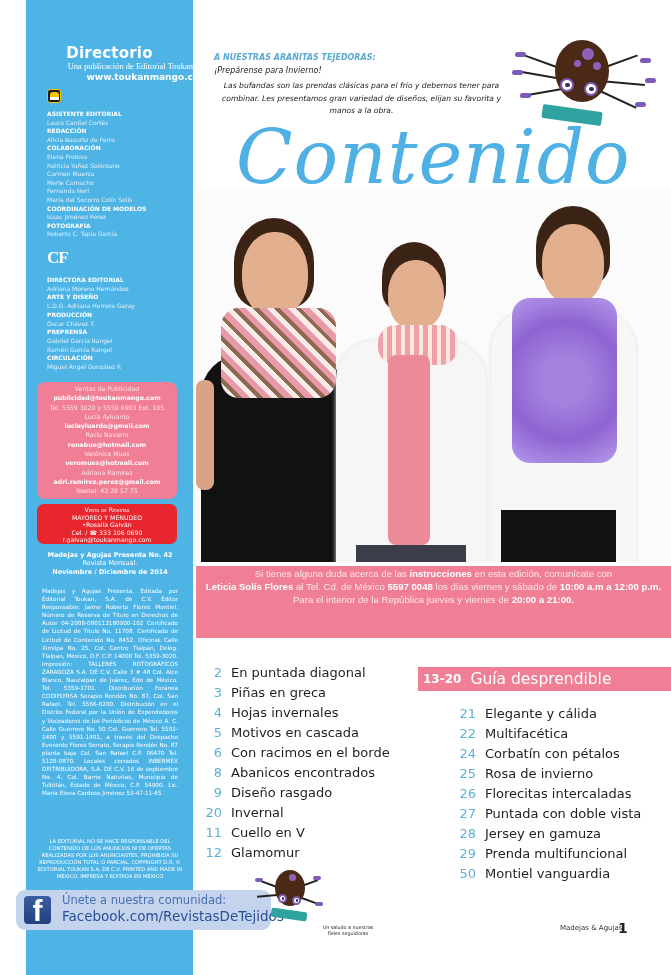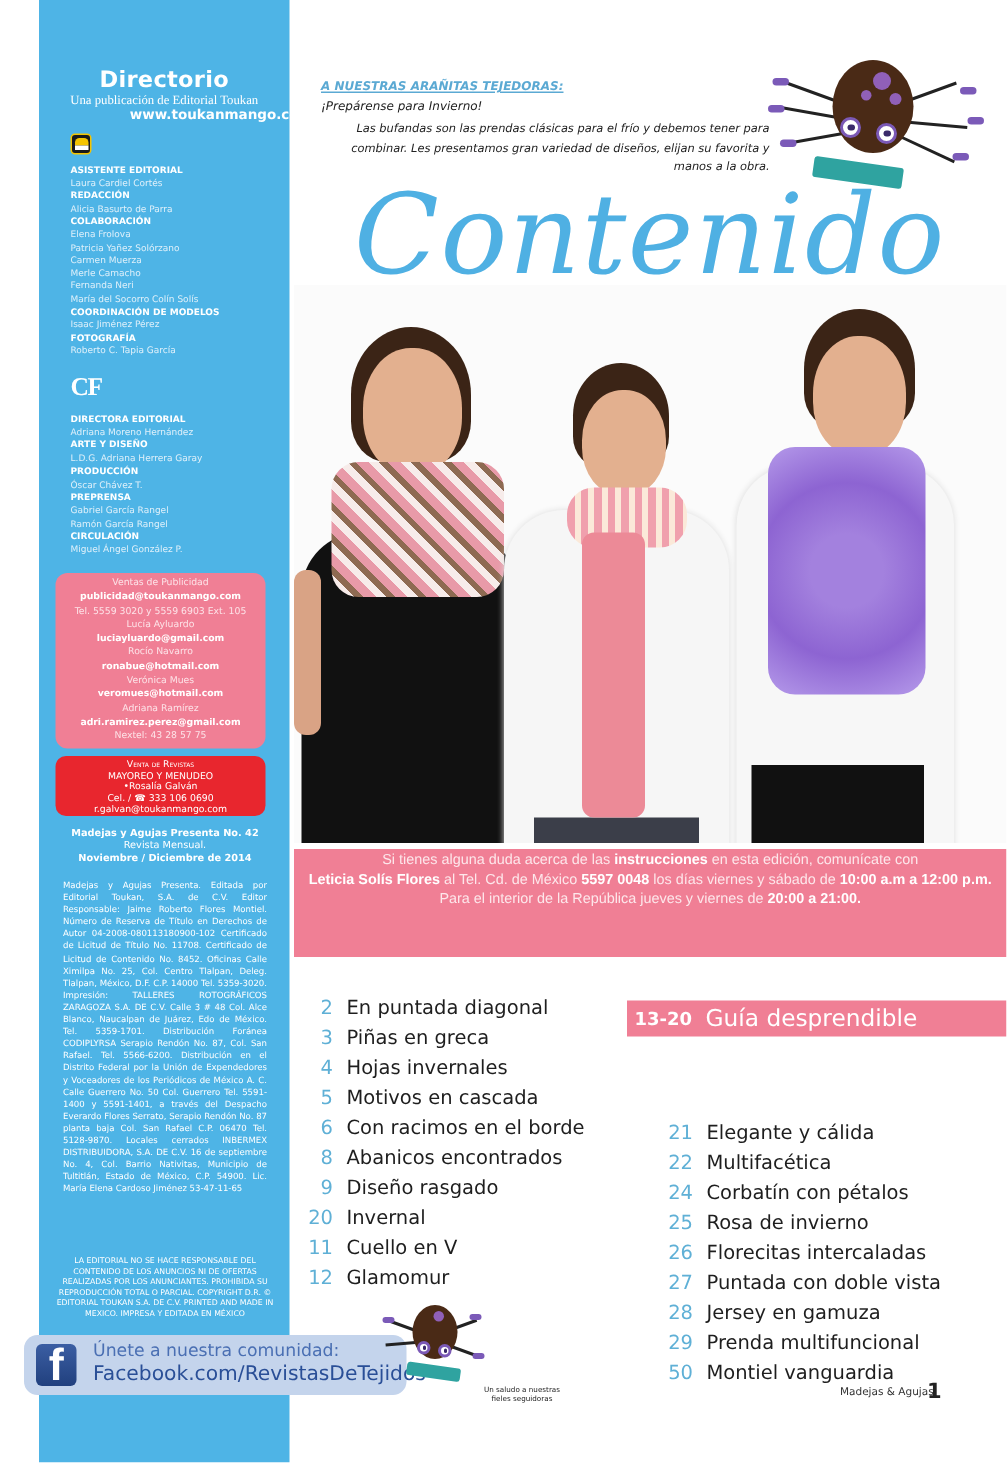--- a/index.html
+++ b/index.html
@@ -2,21 +2,21 @@
 <html><head>
 <meta charset="utf-8">
 <style>
   * { margin:0; padding:0; box-sizing:border-box; }
   html, body { width:671px; height:975px; background:#ffffff; overflow:hidden; }
   body { position:relative; font-family:"DejaVu Sans", sans-serif; color:#222; }
 
   
   .sidebar { position:absolute; left:26px; top:0; width:167px; height:975px; background:#4eb4e6; color:#fff; }
   .dir-title { position:absolute; top:44px; left:0; width:167px; text-align:center; font-size:15px; font-weight:bold; font-family:"DejaVu Sans", sans-serif; letter-spacing:0.2px; }
-  .dir-sub { position:absolute; top:61px; left:0; width:167px; text-align:center; font-size:8.5px; font-family:"Liberation Serif", serif; }
+  .dir-sub { position:absolute; top:61px; left:0; width:167px; text-align:right; font-size:8.5px; font-family:"Liberation Serif", serif; }
   .dir-url { position:absolute; top:72px; left:0; width:167px; text-align:center; font-size:9px; font-weight:bold;margin-left:38px; }
   .logo-toukan { position:absolute; top:89px; left:21px; width:14px; height:14px; background:#1a1a1a; border:1px solid #f4c400; border-radius:3px; overflow:hidden; }
   .logo-toukan::before { content:""; position:absolute; left:2px; top:2px; width:9px; height:5px; background:#f4c400; border-radius:3px 3px 0 0; }
   .logo-toukan::after { content:""; position:absolute; left:2px; bottom:2px; width:9px; height:3px; background:#fff; }
   .staff { position:absolute; top:110px; left:21px; width:140px; font-size:6px; line-height:8.6px; }
   .staff .role { font-weight:bold; color:#fff; }
   .staff .name { color:#dff0fa; }
   .cf-logo { position:absolute; top:248px; left:21px; font-size:17px; font-weight:bold; letter-spacing:-1px; color:#fff; font-family:Liberation Serif, serif; }
   .cf-logo small { display:block; font-size:3px; letter-spacing:0; font-weight:normal; color:#dff0fa; margin-top:-2px; }
   .staff2 { position:absolute; top:276px; left:21px; width:140px; font-size:6px; line-height:8.7px; }
@@ -34,23 +34,23 @@
   .issue .b { font-weight:bold; }
   .legal { position:absolute; top:587px; left:16px; width:136px; font-size:5.7px; line-height:8.1px; text-align:justify; }
   .disclaimer { position:absolute; top:838px; left:8px; width:152px; text-align:center; font-size:5.2px; line-height:7.1px; text-transform:uppercase; }
 
   .fb-bar { position:absolute; top:890px; left:16px; width:255px; height:40px; background:#c4d4ec; border-radius:9px; }
   .fb-icon { position:absolute; top:896px; left:24px; width:27px; height:28px; background:linear-gradient(#3b5ea3,#21407e); border-radius:4px; color:#fff; font-family:"Liberation Sans", sans-serif; font-size:30px; font-weight:bold; line-height:30px; text-align:center; overflow:hidden; }
   .fb-line1 { position:absolute; top:893px; left:62px; font-size:11.5px; color:#4a6fb3; font-family:"DejaVu Sans", sans-serif; }
   .fb-line2 { position:absolute; top:908px; left:62px; font-size:13.5px; color:#2a4f97; font-family:"DejaVu Sans", sans-serif; }
 
   
-  .intro-head { position:absolute; top:53px; left:214px; font-size:8px; font-weight:bold; font-style:italic; color:#5ba9d3;text-decoration:underline; }
+  .intro-head { position:absolute; top:53px; left:214px; font-size:8px; font-weight:bold; font-style:italic; color:#5ba9d3; }
   .intro-sub { position:absolute; top:66px; left:214px; font-size:8px; font-style:italic; color:#222; }
-  .intro-body { position:absolute; top:80px; left:210px; width:303px; font-size:7.6px; font-style:italic; line-height:12.7px; text-align:right; color:#222; }
+  .intro-body { position:absolute; top:80px; left:210px; width:303px; font-size:7.6px; font-style:italic; line-height:12.7px; text-align:center; color:#222; }
 
   
   .spider { position:absolute; }
   .spider .body { position:absolute; border-radius:50%; background:#4a2a16; }
   .spider .dot { position:absolute; border-radius:50%; background:#9060b8; }
   .spider .eye { position:absolute; border-radius:50%; background:#fff; border:2px solid #7b59b6; }
   .spider .eye::after { content:""; position:absolute; width:45%; height:45%; left:30%; top:28%; background:#3a2a6a; border-radius:50%; }
   .spider .knit { position:absolute; background:#2fa3a0; border-radius:2px; }
   .spider .leg { position:absolute; height:2px; background:#222; transform-origin:left center; }
   .spider .foot { position:absolute; width:11px; height:5px; background:#7b5ab8; border-radius:3px; }
@@ -66,21 +66,21 @@
   .scarf { position:absolute; border-radius:18px; }
 
   
   .help { position:absolute; top:566px; left:196px; width:475px; height:72px; background:#f07f95; color:#fff; text-align:center; }
   .help-title { font-family:"Liberation Sans", sans-serif; font-weight:bold; font-size:13.5px; margin-top:6px; letter-spacing:0.2px; }
   .help-body { font-family:"Liberation Sans", sans-serif; font-size:9.6px; line-height:13.2px; margin-top:1px; color:#fde7eb; }
   .help-body b { color:#fff; }
 
   
   .toc-left { position:absolute; top:662px; left:204px; }
-  .toc-right { position:absolute; top:703px; left:440px;margin-top:42px; }
+  .toc-right { position:absolute; top:703px; left:454px; }
   .toc-item { display:flex; height:20px; align-items:center; font-size:13px; white-space:nowrap; }
   .toc-num { display:inline-block; text-align:right; color:#5fb0d6; margin-right:9px; }
   .toc-left .toc-num { width:18px; }
   .toc-right .toc-num { width:22px; }
   .toc-label { color:#1e1e1e; }
   .guide { position:absolute; top:667px; left:418px; width:253px; height:24px; background:#f07f95; color:#fff; display:flex; align-items:center; }
   .guide-num { font-weight:bold; font-size:12px; margin-left:5px; margin-right:9px; }
   .guide-label { font-size:15.5px; }
 
   .footer { position:absolute; top:924px; left:560px; font-size:7px; color:#333; }

